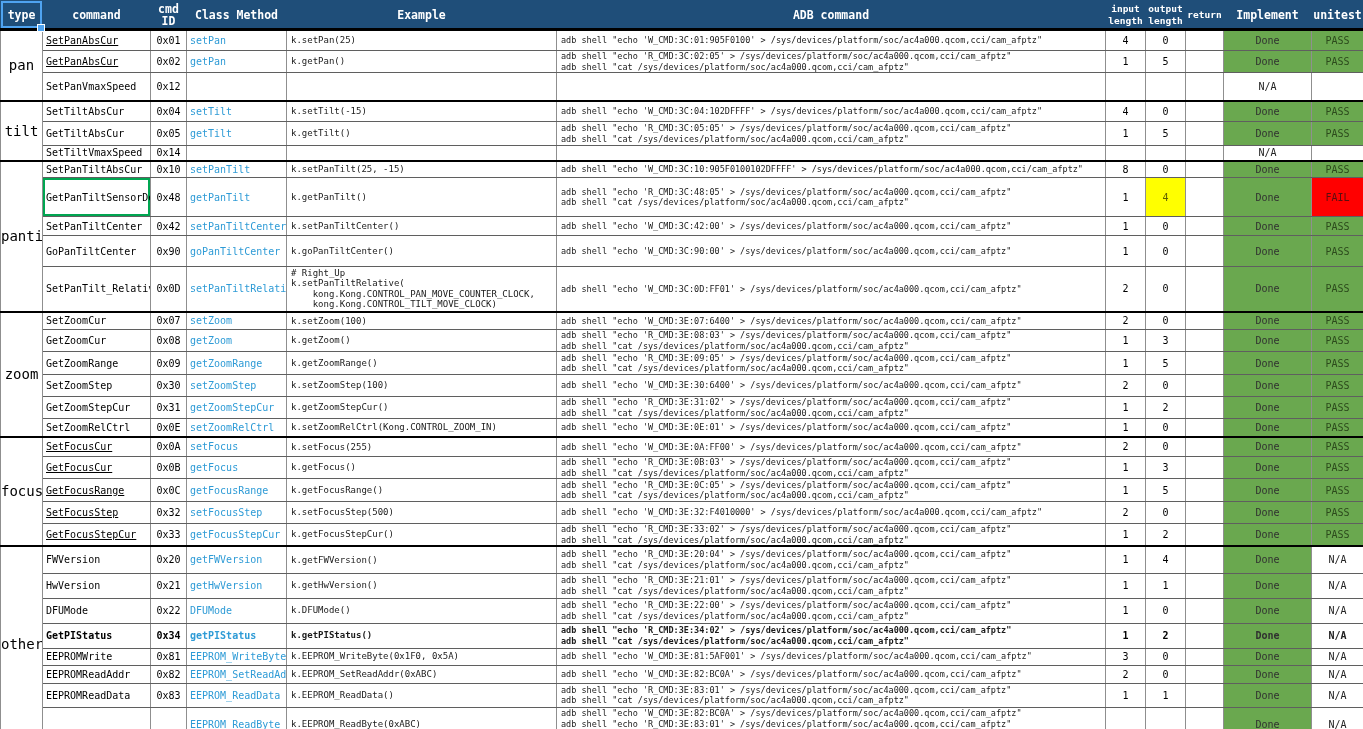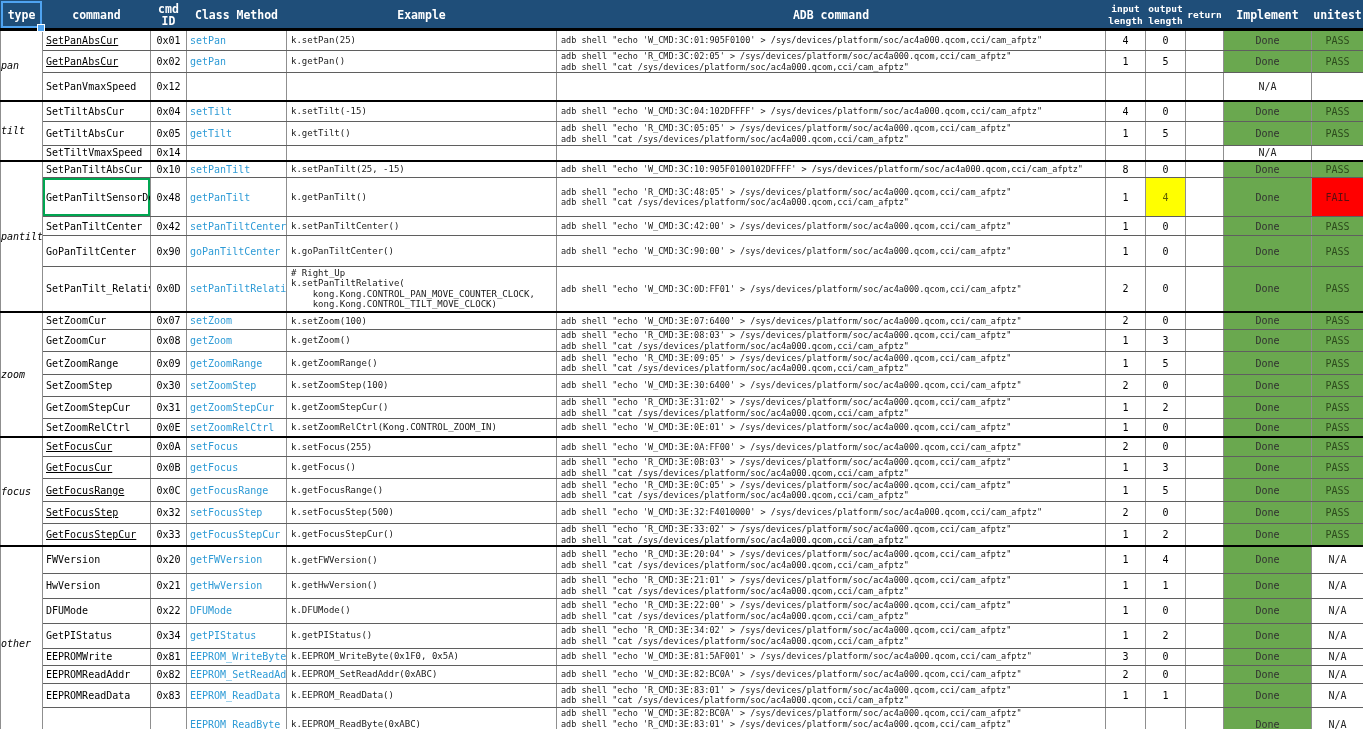--- a/index.html
+++ b/index.html
@@ -7,21 +7,21 @@
   table{border-collapse:collapse;table-layout:fixed;width:1363px;border-bottom:3px solid #000;}
   th,td{padding:0;overflow:hidden;vertical-align:middle;}
   td{border:1px solid #8f8f8f;border-top:1px solid #5f5f5f;border-bottom:1px solid #5f5f5f;background:#fff;}
   th{background:var(--hdr,#1F4E79);color:#fff;border:1px solid #1F4E79;border-bottom:3px solid #000;
      font-weight:bold;font-size:11.5px;height:27px;text-align:center;line-height:12px;}
   th.small{font-size:9.5px;font-weight:bold;}
   th.c0{box-shadow:inset 0 0 0 2px var(--selblue,#4FA3F0);position:relative;overflow:visible;}
   th.c0 .handle{position:absolute;right:-3px;bottom:-4px;width:6px;height:6px;
      background:var(--selblue,#4FA3F0);border:1px solid #fff;z-index:5;}
   tr.sec td{border-top:2px solid #000;}
-  td.type{text-align:left;font-size:10px;color:#000;font-style:italic;}
+  td.type{text-align:center;font-size:14px;color:#000;}
   td.cmd{text-align:left;padding:0 3px;font-size:10px;white-space:nowrap;color:#000;}
   td.cmd.u{text-decoration:underline;}
   td.cmd.selgreen{box-shadow:inset 0 0 0 2px var(--selgreen,#00A651);}
   td.cid{text-align:center;font-size:10px;color:#000;}
   td.cls{color:var(--blue,#2E9BD6);font-size:10px;padding:0 3px;white-space:nowrap;}
   td.ex{font-size:9px;padding:0 4px;line-height:10.5px;white-space:pre;color:#1a1a1a;}
   td.adb{font-size:8.5px;padding:0 4px;line-height:10.5px;white-space:pre;color:#1a1a1a;}
   td.num{text-align:center;font-size:10px;color:#000;}
   td.impl,td.unit{text-align:center;font-size:10px;color:#222;}
   td.green{background:var(--green,#6AA84F);}
@@ -363,21 +363,21 @@
         <td class="cid">0x22</td>
         <td class="cls">DFUMode</td>
         <td class="ex"><div class="code-line">k.DFUMode()</div></td>
         <td class="adb"><div class="code-line">adb shell "echo 'R_CMD:3E:22:00' &gt; /sys/devices/platform/soc/ac4a000.qcom,cci/cam_afptz"</div><div class="code-line">adb shell "cat /sys/devices/platform/soc/ac4a000.qcom,cci/cam_afptz"</div></td>
         <td class="num">1</td>
         <td class="num">0</td>
         <td class="num"></td>
         <td class="impl green">Done</td>
         <td class="unit">N/A</td>
       </tr>
-      <tr style="height: 25px;">
+      <tr style="height: 25px; font-weight: bold;">
         <td class="cmd">GetPIStatus</td>
         <td class="cid">0x34</td>
         <td class="cls">getPIStatus</td>
         <td class="ex"><div class="code-line">k.getPIStatus()</div></td>
         <td class="adb"><div class="code-line">adb shell "echo 'R_CMD:3E:34:02' &gt; /sys/devices/platform/soc/ac4a000.qcom,cci/cam_afptz"</div><div class="code-line">adb shell "cat /sys/devices/platform/soc/ac4a000.qcom,cci/cam_afptz"</div></td>
         <td class="num">1</td>
         <td class="num">2</td>
         <td class="num"></td>
         <td class="impl green">Done</td>
         <td class="unit">N/A</td>

